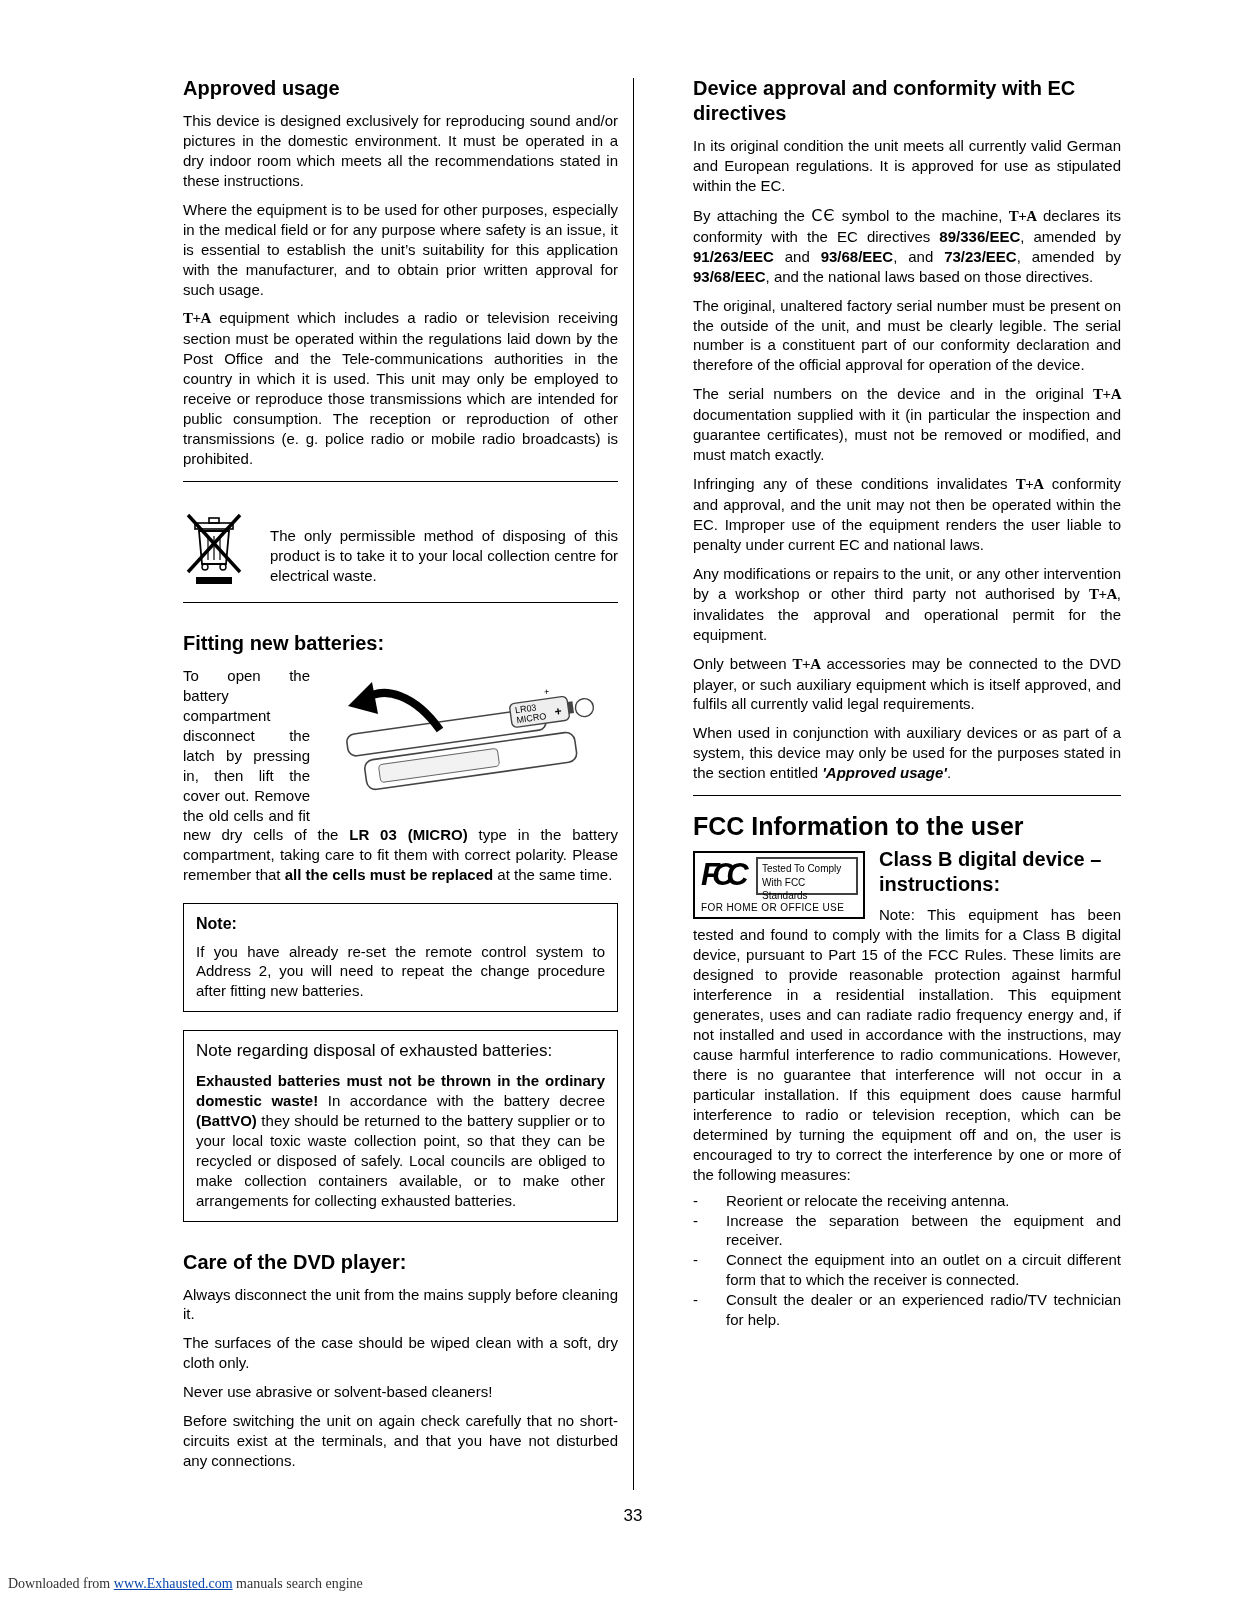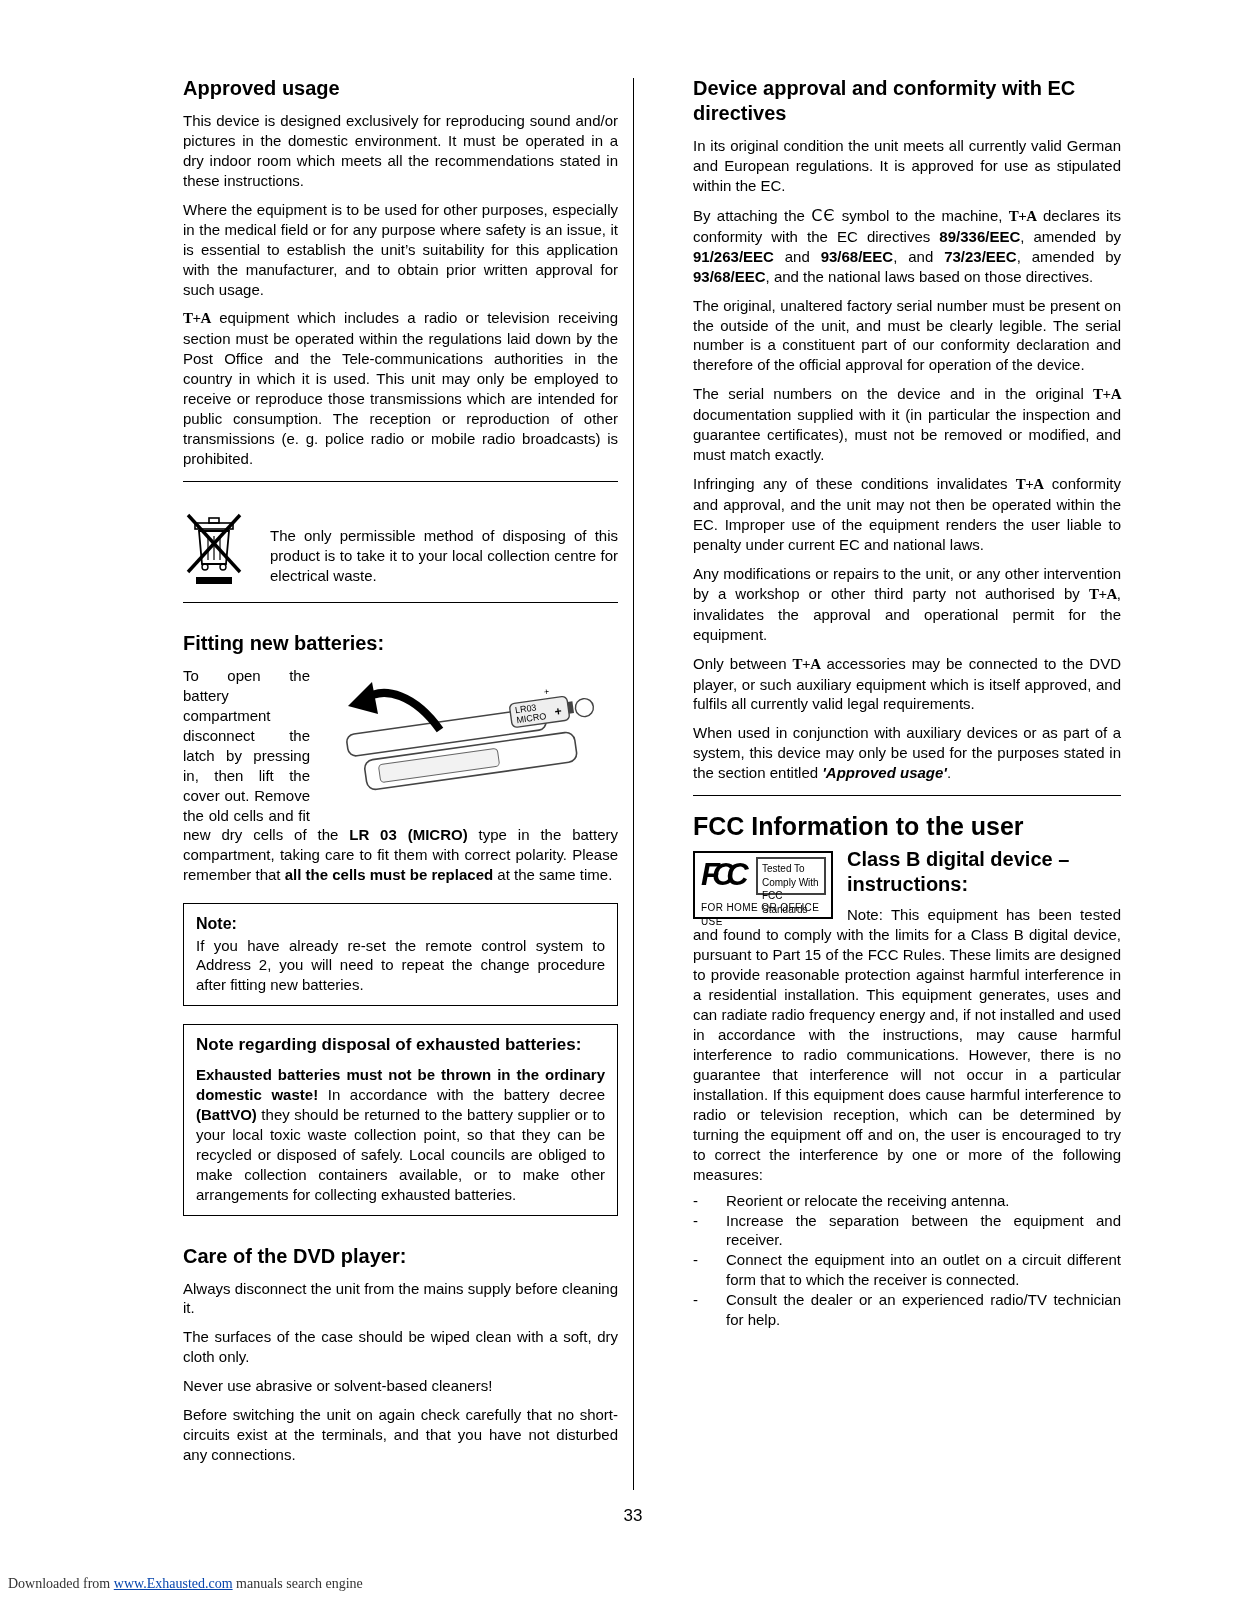--- a/index.html
+++ b/index.html
@@ -19,24 +19,24 @@
   .brand{font-weight:bold;font-family:"Liberation Serif",serif;letter-spacing:-0.5px}
   .ce{font-family:"DejaVu Sans",sans-serif;font-size:16px;letter-spacing:1px}
   .rule{border:none;border-top:1px solid #000;margin:12px 0}
   .disposal{display:flex;align-items:flex-end;gap:25px;padding:8px 0 4px 0}
   .disposal-text{flex:1;text-align:justify;padding-top:6px}
   .weee{flex:none}
   .bat-wrap{margin-bottom:4px}
   .bat-illustration{float:right;width:298px;height:152px;margin:0 0 6px 10px}
   .bat-body{text-align:justify}
   .notebox{border:1px solid #000;padding:9px 12px 10px 12px;margin:18px 0;clear:both}
-  .notebox .nb-title{font-weight:bold;font-size:16px;margin-bottom:1px}
-  .notebox .nb-title2{font-weight:bold;font-size:17px;margin-bottom:8px}
+  .notebox .nb-title{font-weight:bold;font-size:16px;margin-bottom:7px}
+  .notebox .nb-title2{font-weight:normal;font-size:17px;margin-bottom:8px}
   .notebox p{text-align:justify}
-  .fccbox{float:left;width:140px;height:68px;border:2px solid #000;padding:2px 5px;margin:4px 14px 4px 0;background:#fff}
+  .fccbox{float:left;width:172px;height:68px;border:2px solid #000;padding:2px 5px;margin:4px 14px 4px 0;background:#fff}
   .fccrow{display:flex;align-items:stretch;height:40px}
   .fcclogo{width:52px;height:38px;flex:none}
   .fccglyph{font-size:31px;font-weight:bold;font-style:italic;letter-spacing:-8px;font-family:"Liberation Sans",sans-serif;fill:#000}
   .fcctested{flex:1;border:2px solid #404040;font-size:10px;line-height:1.35;padding:3px 4px;margin:2px 0 0 4px}
   .fcchome{font-size:10px;letter-spacing:0.4px;padding:6px 0 0 1px}
   .class-title{font-size:20px;font-weight:bold;line-height:1.25;margin:2px 0 8px 0}
   .fcc-body{text-align:justify;margin-bottom:6px}
   .measure{display:flex;text-align:justify}
   .mdash{width:33px;flex:none}
   .mtext{flex:1}

